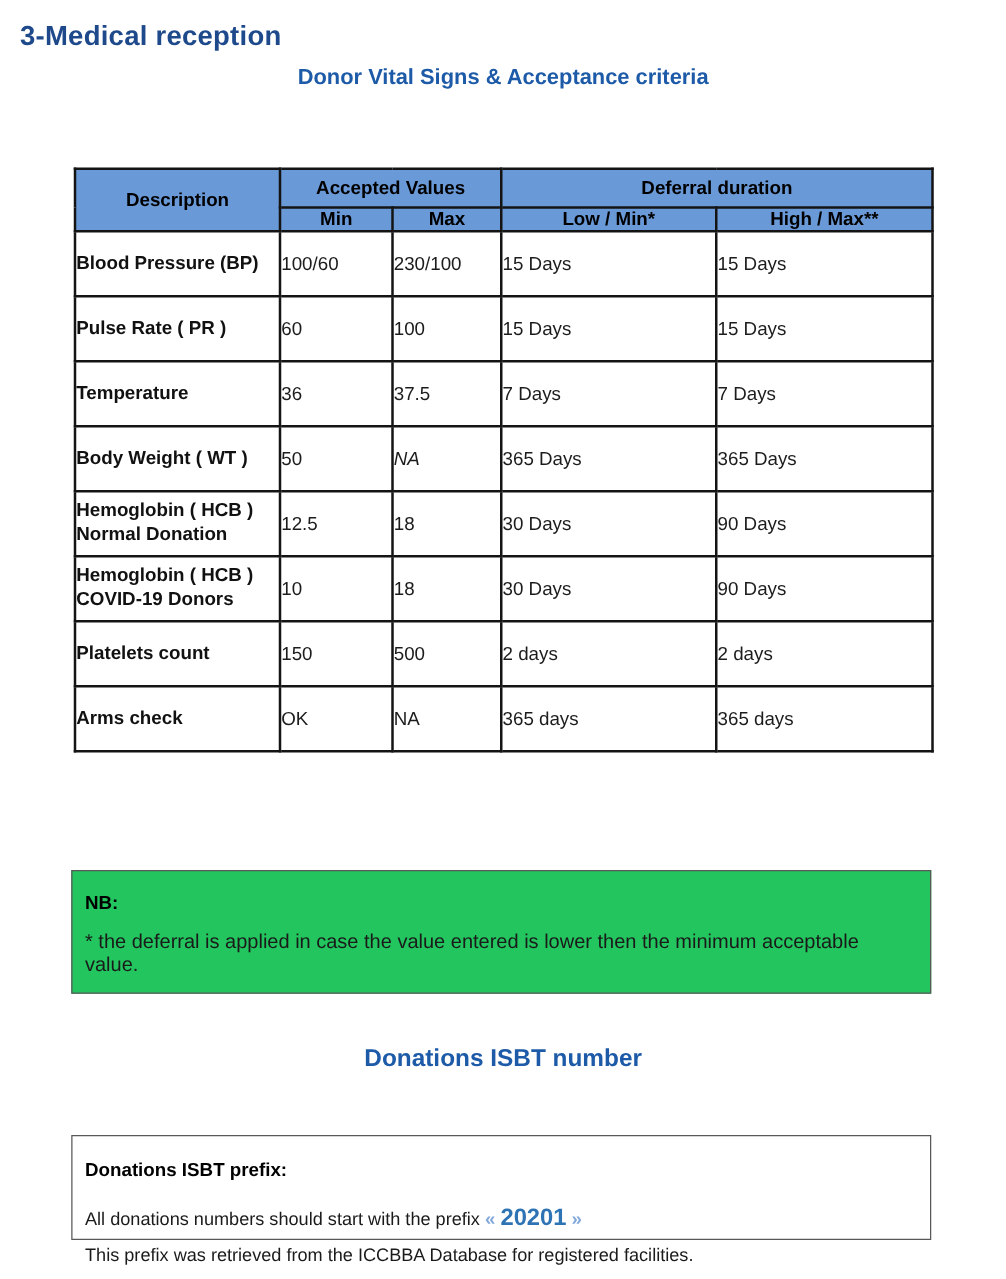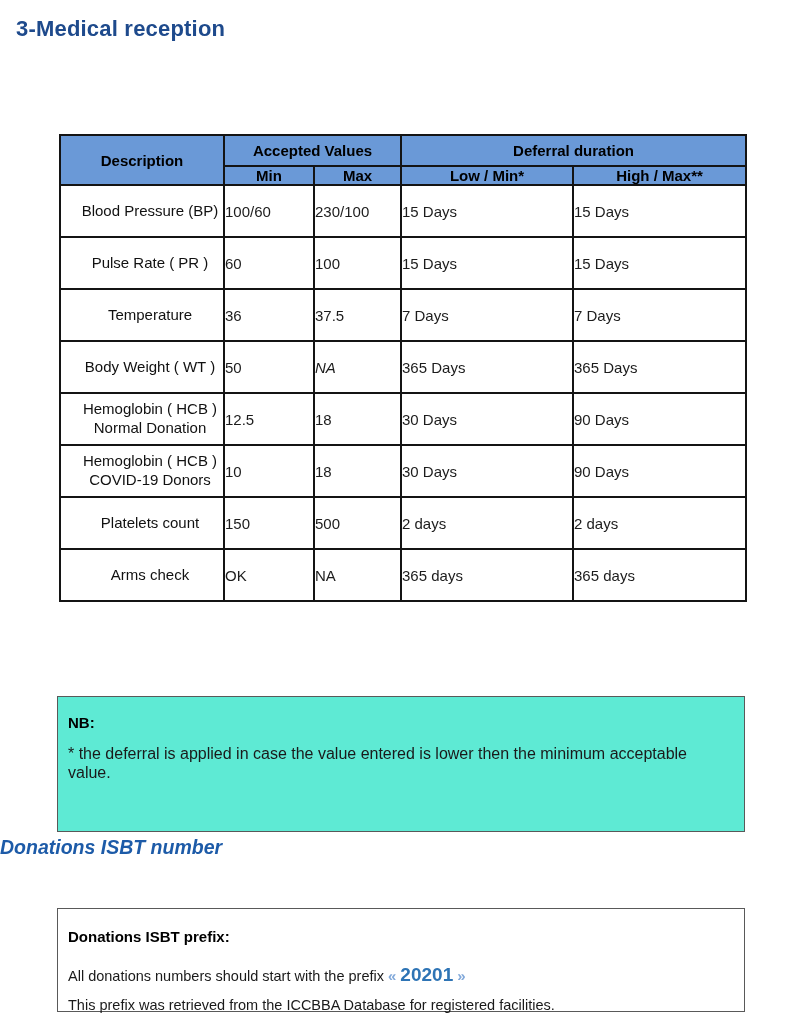--- a/index.html
+++ b/index.html
@@ -33,61 +33,62 @@
   }
   table.vitals thead th {
     background: #6A99D7;
     font-size: 15px; font-weight: bold; color: #000000;
     text-align: center; vertical-align: middle;
   }
   tr.hdr1 { height: 31px; }
   tr.hdr2 { height: 16px; margin-top: 47px; }
   table.vitals tbody tr { height: 52px; }
   td.desc {
-    font-weight: normal; font-size: 15px;
-    text-align: center; vertical-align: middle;
-    padding-left: 16px; line-height: 1.25;
+    font-weight: bold; font-size: 15px;
+    text-align: left; vertical-align: middle;
+    padding-left: 0; line-height: 1.25;
   }
   td.val {
     font-size: 15px; vertical-align: middle;
     color: #1c1c1c;
     margin-left: 48px;
   }
   td.italic { font-style: italic; }
 
   .nb-box {
-    position: absolute; left: 57px; top: 696px; width: 688px; height: 136px;
-    border: 1px solid #595959; background: #5eead4;
+    position: absolute; left: 57px; top: 696px; width: 688px; height: 99px;
+    border: 1px solid #595959; background: #22c55e;
     padding: 17px 12px 0 10px;
   }
   .nb-label { font-size: 15px; font-weight: bold; margin-bottom: 13px; color: #000; }
   .nb-note { font-size: 16px; line-height: 19px; color: #1a1a1a; }
 
   .section2-title {
     position: absolute; left: 0; top: 836px; width: 100%;
-    text-align: left; font-size: 19.5px; font-weight: bold; color: #1D5BA8; font-style: italic;
+    text-align: center; font-size: 19.5px; font-weight: bold; color: #1D5BA8;
   }
 
   .isbt-box {
-    position: absolute; left: 57px; top: 908px; width: 688px; height: 104px;
+    position: absolute; left: 57px; top: 908px; width: 688px; height: 84px;
     border: 1px solid #595959; background: #ffffff;
     padding: 19px 12px 0 10px;
   }
   .isbt-label { font-size: 15px; font-weight: bold; color: #000; margin-bottom: 19px; }
   .isbt-line1 { font-size: 14.5px; color: #1a1a1a; }
   .isbt-line2 { font-size: 14.5px; color: #1a1a1a; line-height: 22px; margin-top: 8px; }
   .guillemet { color: #82A9DA; font-weight: bold; font-size: 15px; }
   .prefix-value { color: #2E74B5; font-weight: bold; font-size: 19px; }
 </style>
 </head>
 <body>
 
 <div class="page">
 
   <h1 class="page-title">3-Medical reception</h1>
+  <div class="subtitle">Donor Vital Signs &amp; Acceptance criteria</div>
 
   <table class="vitals">
     <colgroup>
       <col style="width:164px">
         <col style="width:90px">
         <col style="width:87px">
         <col style="width:172px">
         <col style="width:173px">
     </colgroup>
     <thead>

